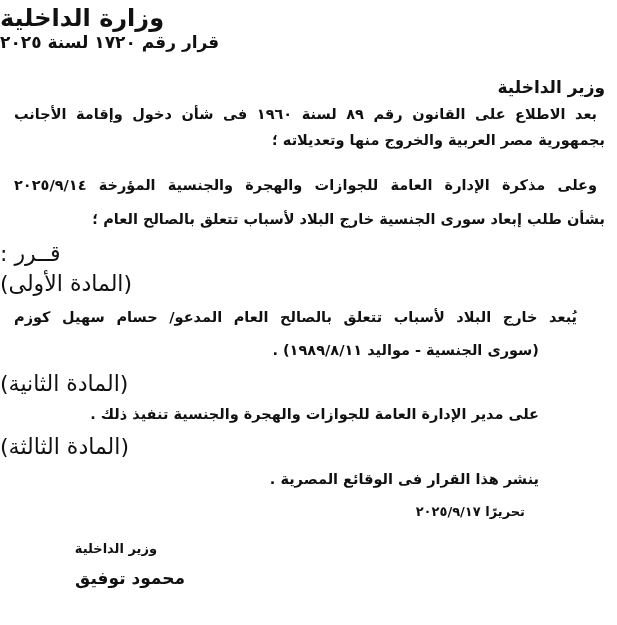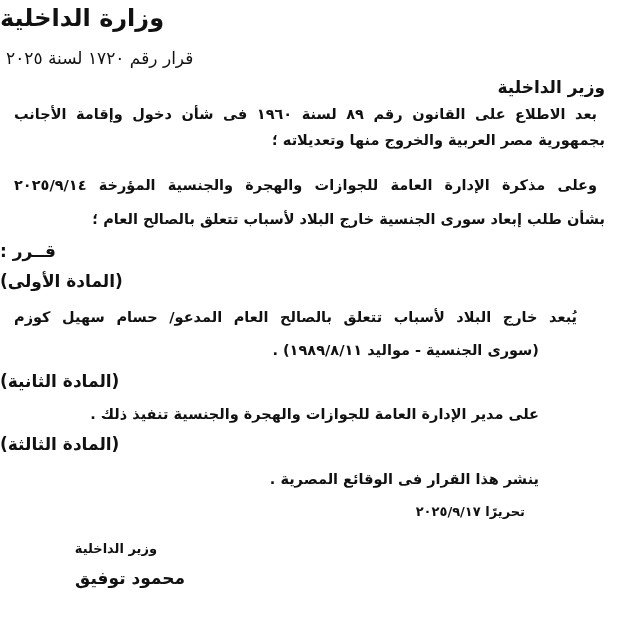--- a/index.html
+++ b/index.html
@@ -25,44 +25,43 @@
       left: 0;
       right: 0;
       text-align: left;
     }
     .title {
       top: 6px;
       font-size: 24px;
       font-weight: bold;
     }
     .subtitle {
-      top: 50px;
+      top: 34px;
       font-size: 17px;
-      font-weight: normal;
-      margin-left: 6px;
+      font-weight: bold;
     }
     .minister-heading {
       top: 79px;
       right: 12px;
       font-size: 17px;
       font-weight: bold;
     }
     .body-text {
       font-size: 14.5px;
       font-weight: bold;
     }
     .justified {
       right: 12px;
       left: 14px;
       text-align: justify;
       text-align-last: justify;
     }
     .bold-center {
-      font-size: 17px;
-      font-weight: bold;
+      font-size: 22px;
+      font-weight: normal;
     }
   </style>
 </head>
 <body>
 
 <div>
 
   <div class="line center title">وزارة الداخلية</div>
   <div class="line center subtitle">قرار رقم ١٧٢٠ لسنة ٢٠٢٥</div>
 

